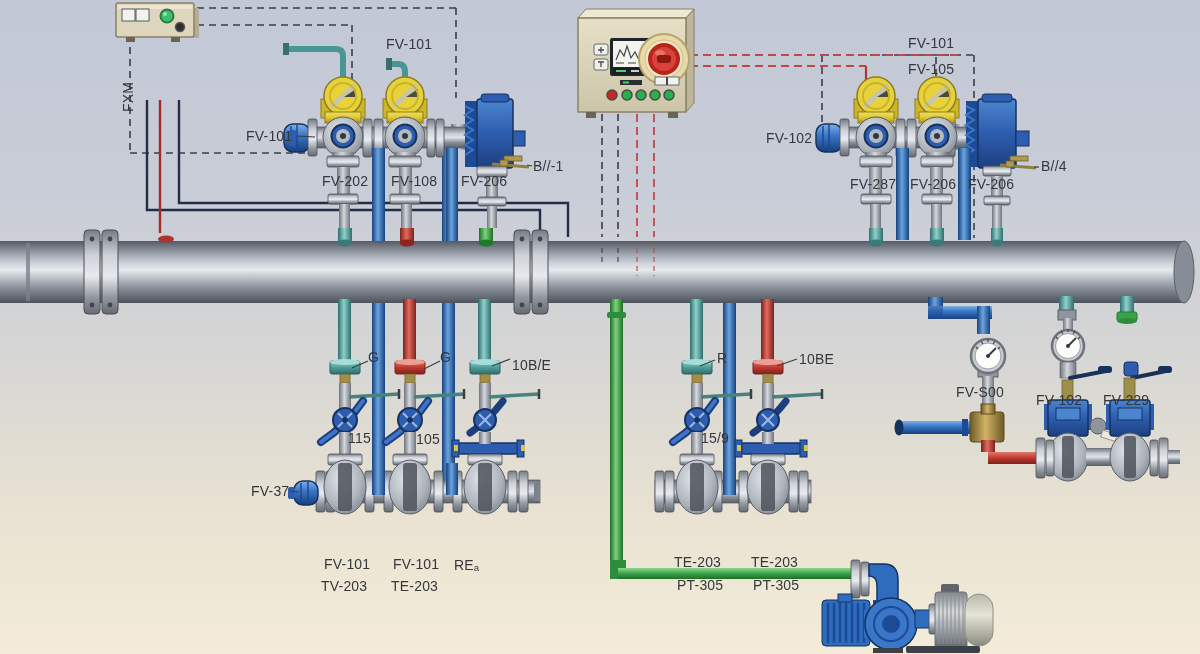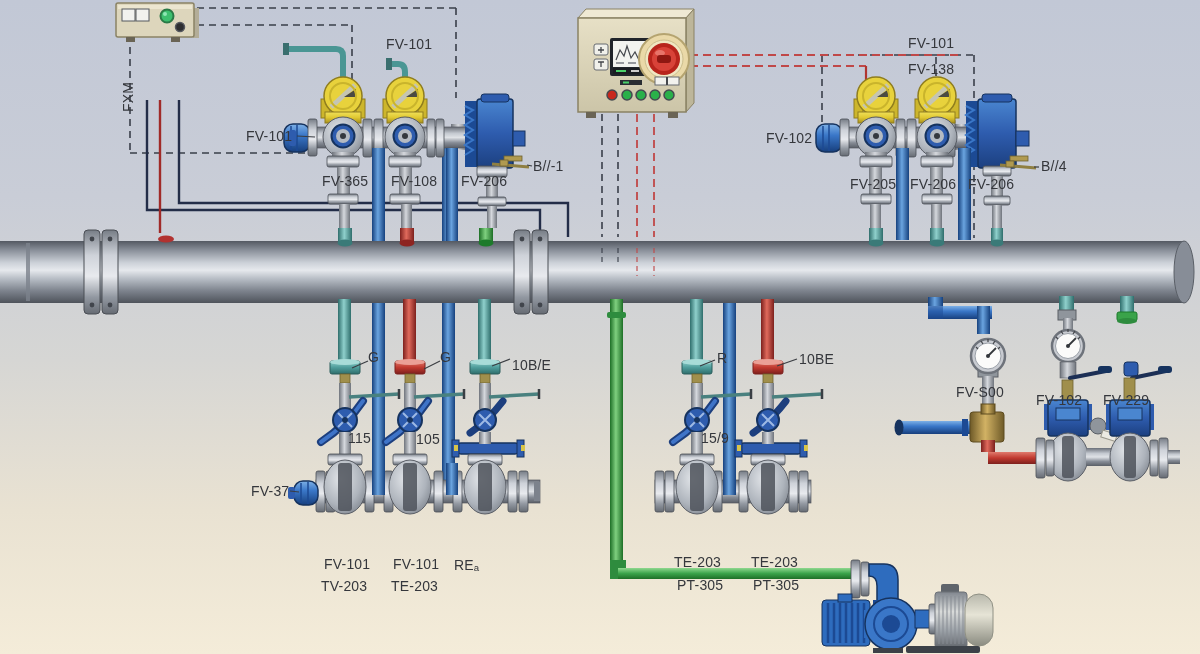--- a/index.html
+++ b/index.html
@@ -652,28 +652,28 @@
   <line x1="290" y1="491" x2="299" y2="492"></line>
   <line x1="527" y1="165" x2="532" y2="166"></line>
   <line x1="1034" y1="167" x2="1039" y2="167"></line>
 </g>
 </svg>
 
 <div>
   <div class="lbl lbl-vert" style="left:106px;top:89px">FXM</div>
   <div class="lbl" style="left:386px;top:36px">FV-101</div>
   <div class="lbl" style="left:246px;top:128px">FV-101</div>
-  <div class="lbl" style="left:322px;top:173px">FV-365</div>
+  <div class="lbl" style="left:322px;top:173px">FV-202</div>
   <div class="lbl" style="left:391px;top:173px">FV-108</div>
   <div class="lbl" style="left:461px;top:173px">FV-206</div>
   <div class="lbl" style="left:533px;top:158px">B//-1</div>
   <div class="lbl" style="left:908px;top:35px">FV-101</div>
-  <div class="lbl" style="left:908px;top:61px">FV-138</div>
+  <div class="lbl" style="left:908px;top:61px">FV-105</div>
   <div class="lbl" style="left:766px;top:130px">FV-102</div>
-  <div class="lbl" style="left:850px;top:176px">FV-205</div>
+  <div class="lbl" style="left:850px;top:176px">FV-287</div>
   <div class="lbl" style="left:910px;top:176px">FV-206</div>
   <div class="lbl" style="left:968px;top:176px">FV-206</div>
   <div class="lbl" style="left:1041px;top:158px">B//4</div>
   <div class="lbl" style="left:368px;top:349px">G</div>
   <div class="lbl" style="left:440px;top:349px">G</div>
   <div class="lbl" style="left:512px;top:357px">10B/E</div>
   <div class="lbl" style="left:717px;top:350px">R</div>
   <div class="lbl" style="left:799px;top:351px">10BE</div>
   <div class="lbl" style="left:348px;top:430px">115</div>
   <div class="lbl" style="left:416px;top:431px">105</div>

